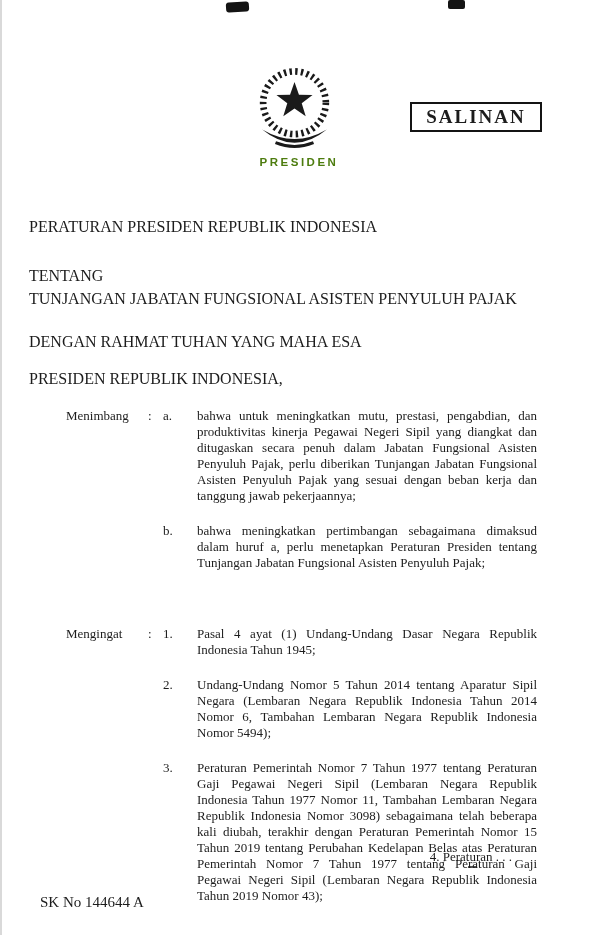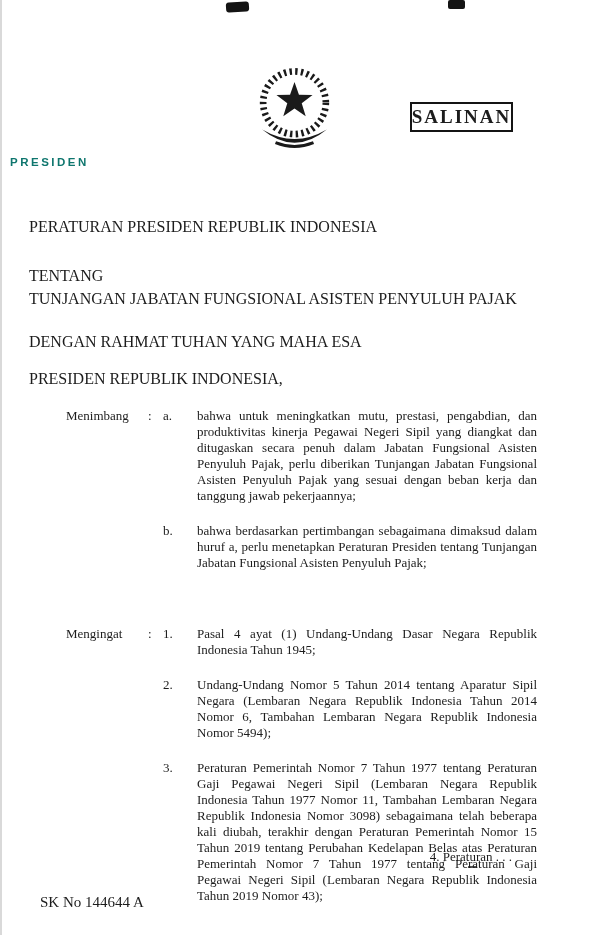--- a/index.html
+++ b/index.html
@@ -24,39 +24,40 @@
   .scan-mark { position: absolute; background: #141414; }
   .mark-left  { left: 226px; top: 2px;  width: 23px; height: 10px; border-radius: 3px; transform: rotate(-4deg); }
   .mark-right { left: 448px; top: 0px;  width: 17px; height: 9px;  border-radius: 2px; }
   .mark-dash  { left: 468px; top: 866px; width: 9px; height: 2px; background: #555; }
   
   .emblem { position: absolute; left: 247px; top: 62px; width: 95px; height: 92px; }
   
   .salinan-box {
     position: absolute;
     left: 410px; top: 102px;
-    width: 103px; height: 30px;
+    width: 132px; height: 30px;
     border: 2.5px solid #141414;
     display: flex; align-items: center; justify-content: center;
     box-sizing: border-box;
   }
   .salinan-box span {
     font-weight: bold;
     font-size: 19px;
     letter-spacing: 2px;
     font-family: "Liberation Serif", serif;
   }
   
   .letterhead {
     position: absolute;
-    left: 10px; top: 156px;
+    left: 4px; top: 156px;
     width: 590px;
+    text-align: center;
     font-family: "Liberation Sans", sans-serif;
     font-weight: bold;
-    color: #0f766e;
+    color: #4d7c0f;
   }
   .letterhead .lh1 { font-size: 11.5px; letter-spacing: 2.5px; }
   .letterhead .lh2 { font-size: 11.5px; letter-spacing: 1.5px; margin-top: 2px; }
   
   .cline {
     position: absolute;
     left: 0;
     width: 600px;
     text-align: left;
     font-size: 16px;
@@ -131,21 +132,21 @@
 
   <div class="clause considering">
     <div class="c-label">Menimbang</div>
     <div class="c-colon">:</div>
     <div class="c-marker">a.</div>
     <div class="c-text">bahwa untuk meningkatkan mutu, prestasi, pengabdian, dan produktivitas kinerja Pegawai Negeri Sipil yang diangkat dan ditugaskan secara penuh dalam Jabatan Fungsional Asisten Penyuluh Pajak, perlu diberikan Tunjangan Jabatan Fungsional Asisten Penyuluh Pajak yang sesuai dengan beban kerja dan tanggung jawab pekerjaannya;</div>
 
     <div class="c-label"></div>
     <div class="c-colon"></div>
     <div class="c-marker">b.</div>
-    <div class="c-text">bahwa berdasarkan pertimbangan sebagaimana dimaksud dalam huruf a, perlu menetapkan Peraturan Presiden tentang Tunjangan Jabatan Fungsional Asisten Penyuluh Pajak;</div>
+    <div class="c-text">bahwa meningkatkan pertimbangan sebagaimana dimaksud dalam huruf a, perlu menetapkan Peraturan Presiden tentang Tunjangan Jabatan Fungsional Asisten Penyuluh Pajak;</div>
   </div>
 
   <div class="clause recalling">
     <div class="c-label">Mengingat</div>
     <div class="c-colon">:</div>
     <div class="c-marker">1.</div>
     <div class="c-text">Pasal 4 ayat (1) Undang-Undang Dasar Negara Republik Indonesia Tahun 1945;</div>
 
     <div class="c-label"></div>
     <div class="c-colon"></div>

